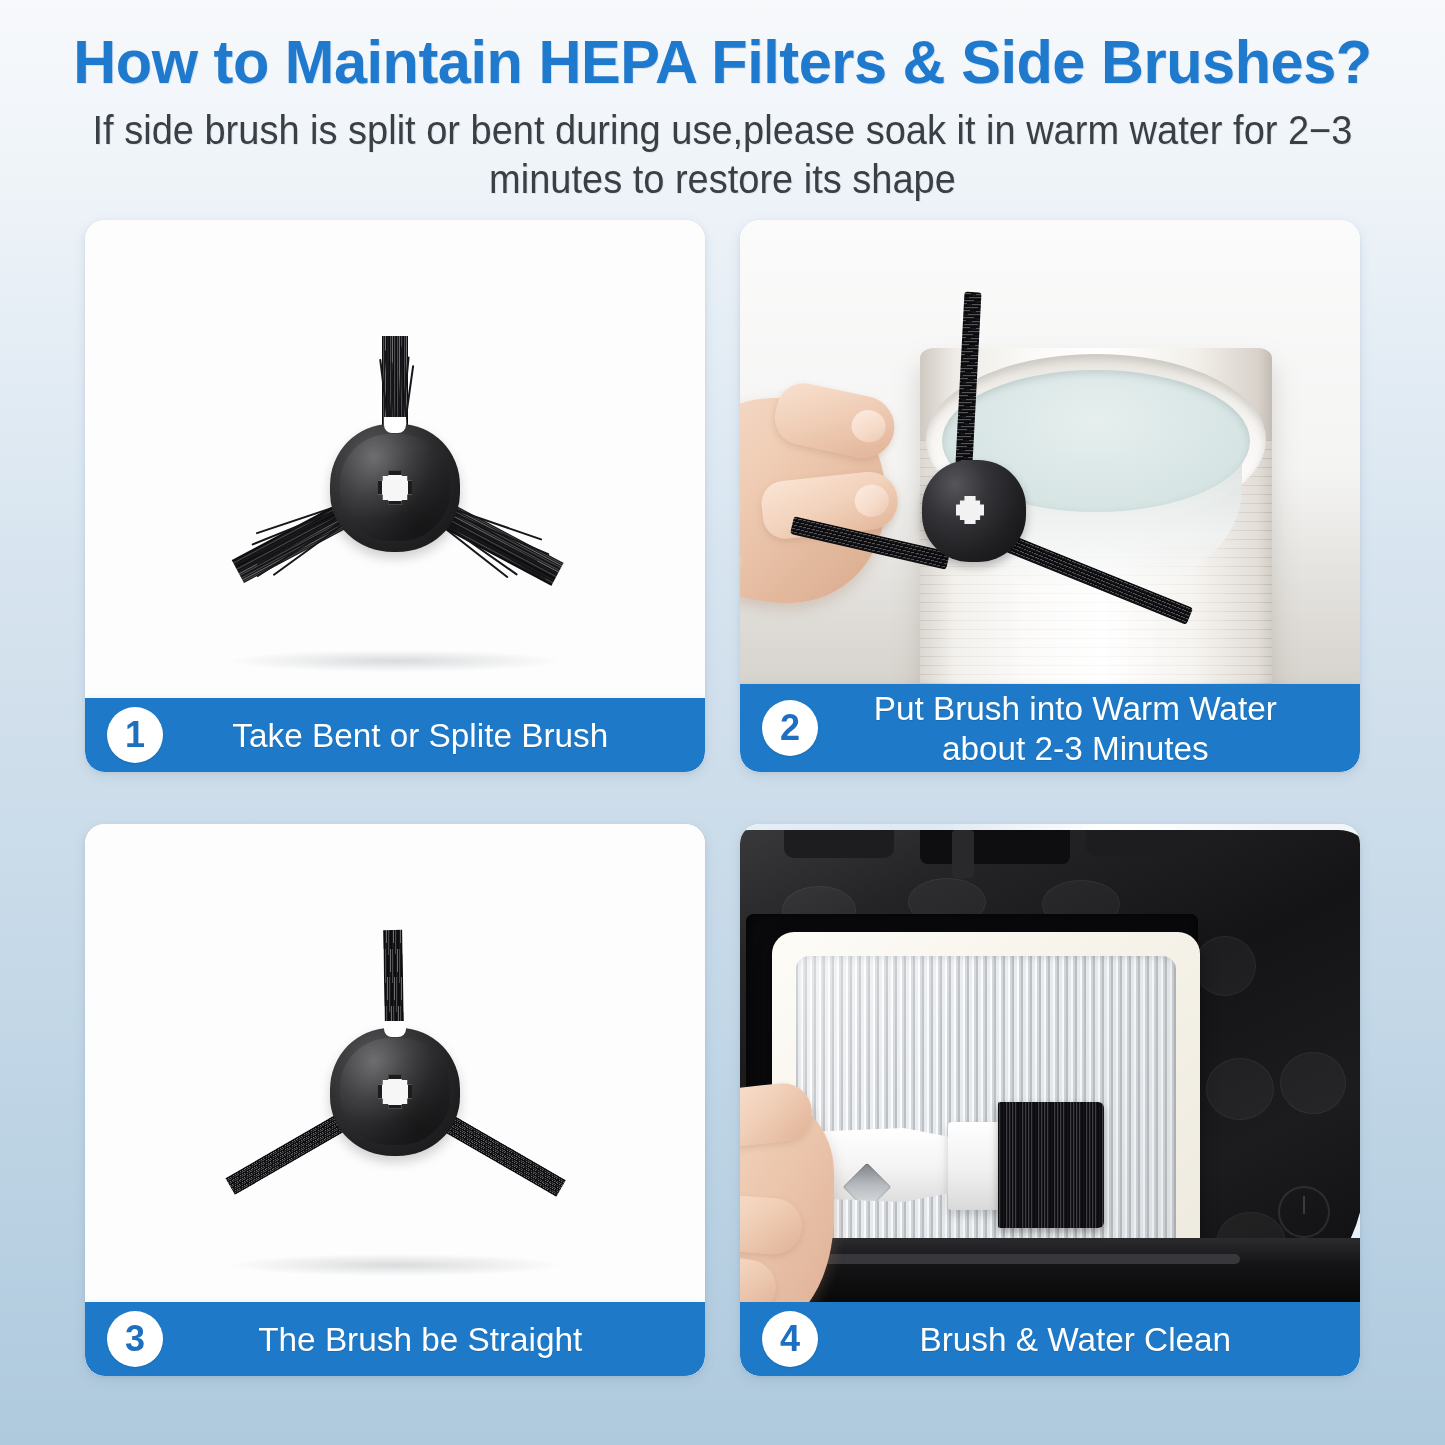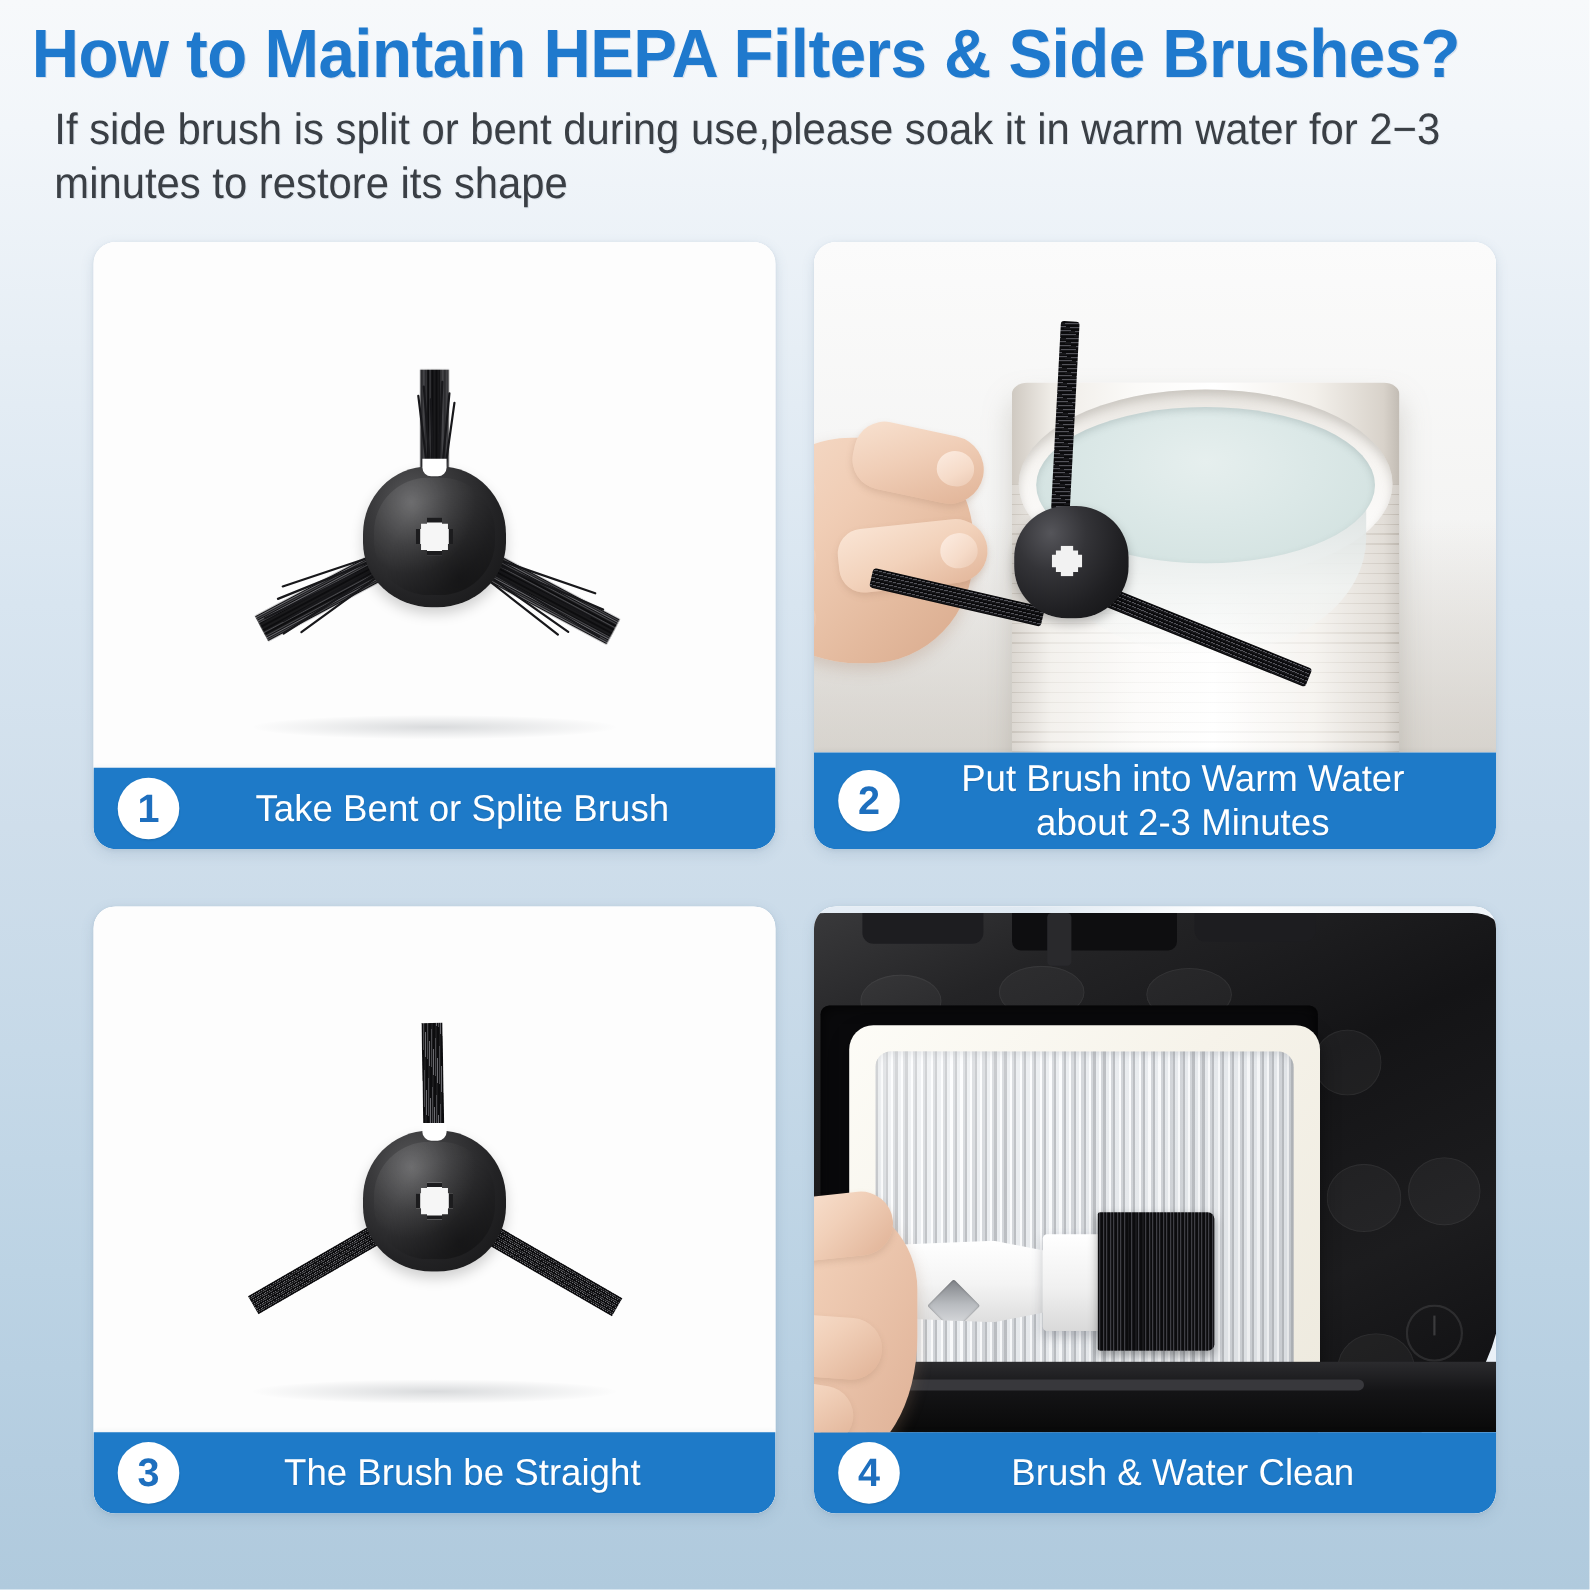--- a/index.html
+++ b/index.html
@@ -21,23 +21,23 @@
         #c6d9e8 66%,
         #bcd3e4 80%,
         #b4cde0 92%,
         #b0cadd 100%);
     position: relative;
   }
 
   
   .header {
     position: absolute;
-    left: 0; right: 0; top: 0;
+    left: 0; right: 0; top: 12px;
     padding-top: 17px;
-    text-align: left;
+    text-align: center;
   }
 
   .page-title {
     font-size: 62px;
     font-weight: bold;
     color: #1f79cd;
     letter-spacing: -0.5px;
     line-height: 1.05;
     transform: scaleX(0.96);
     white-space: nowrap;

